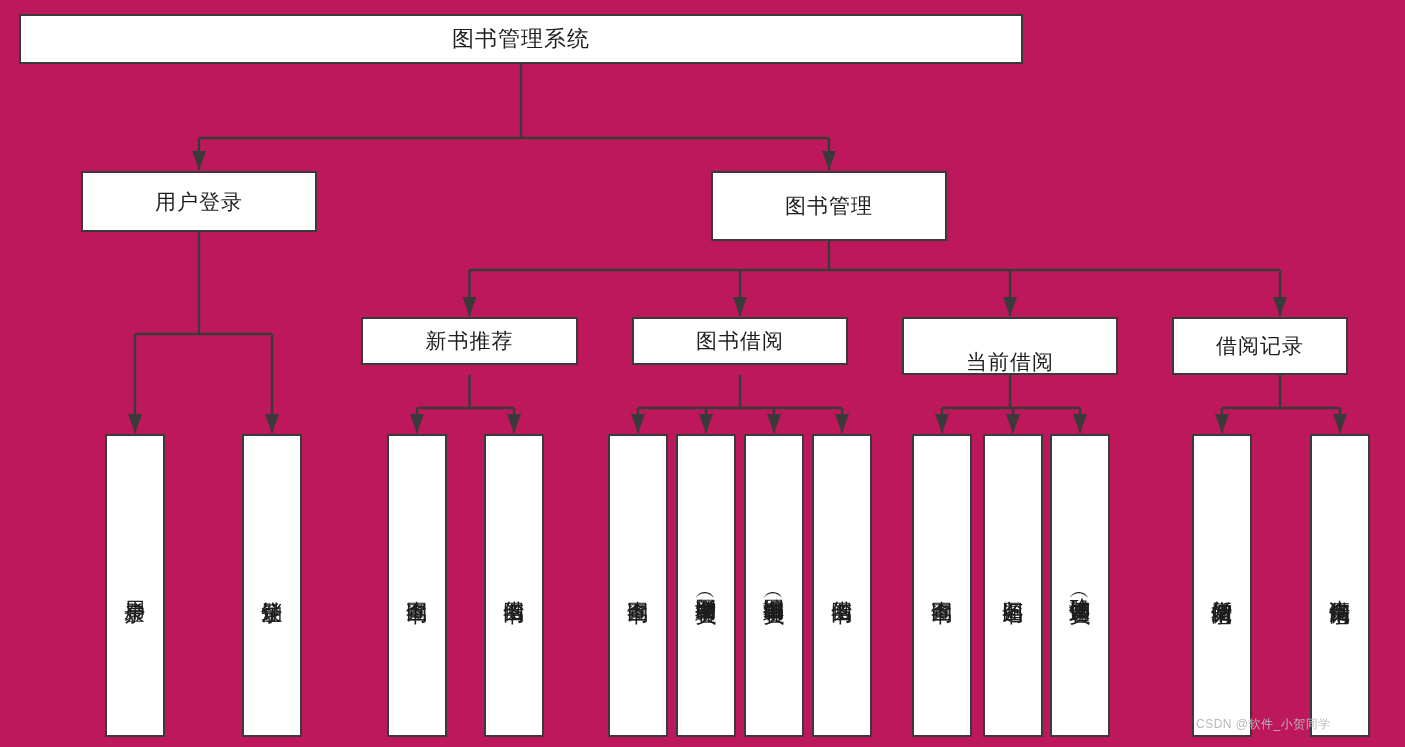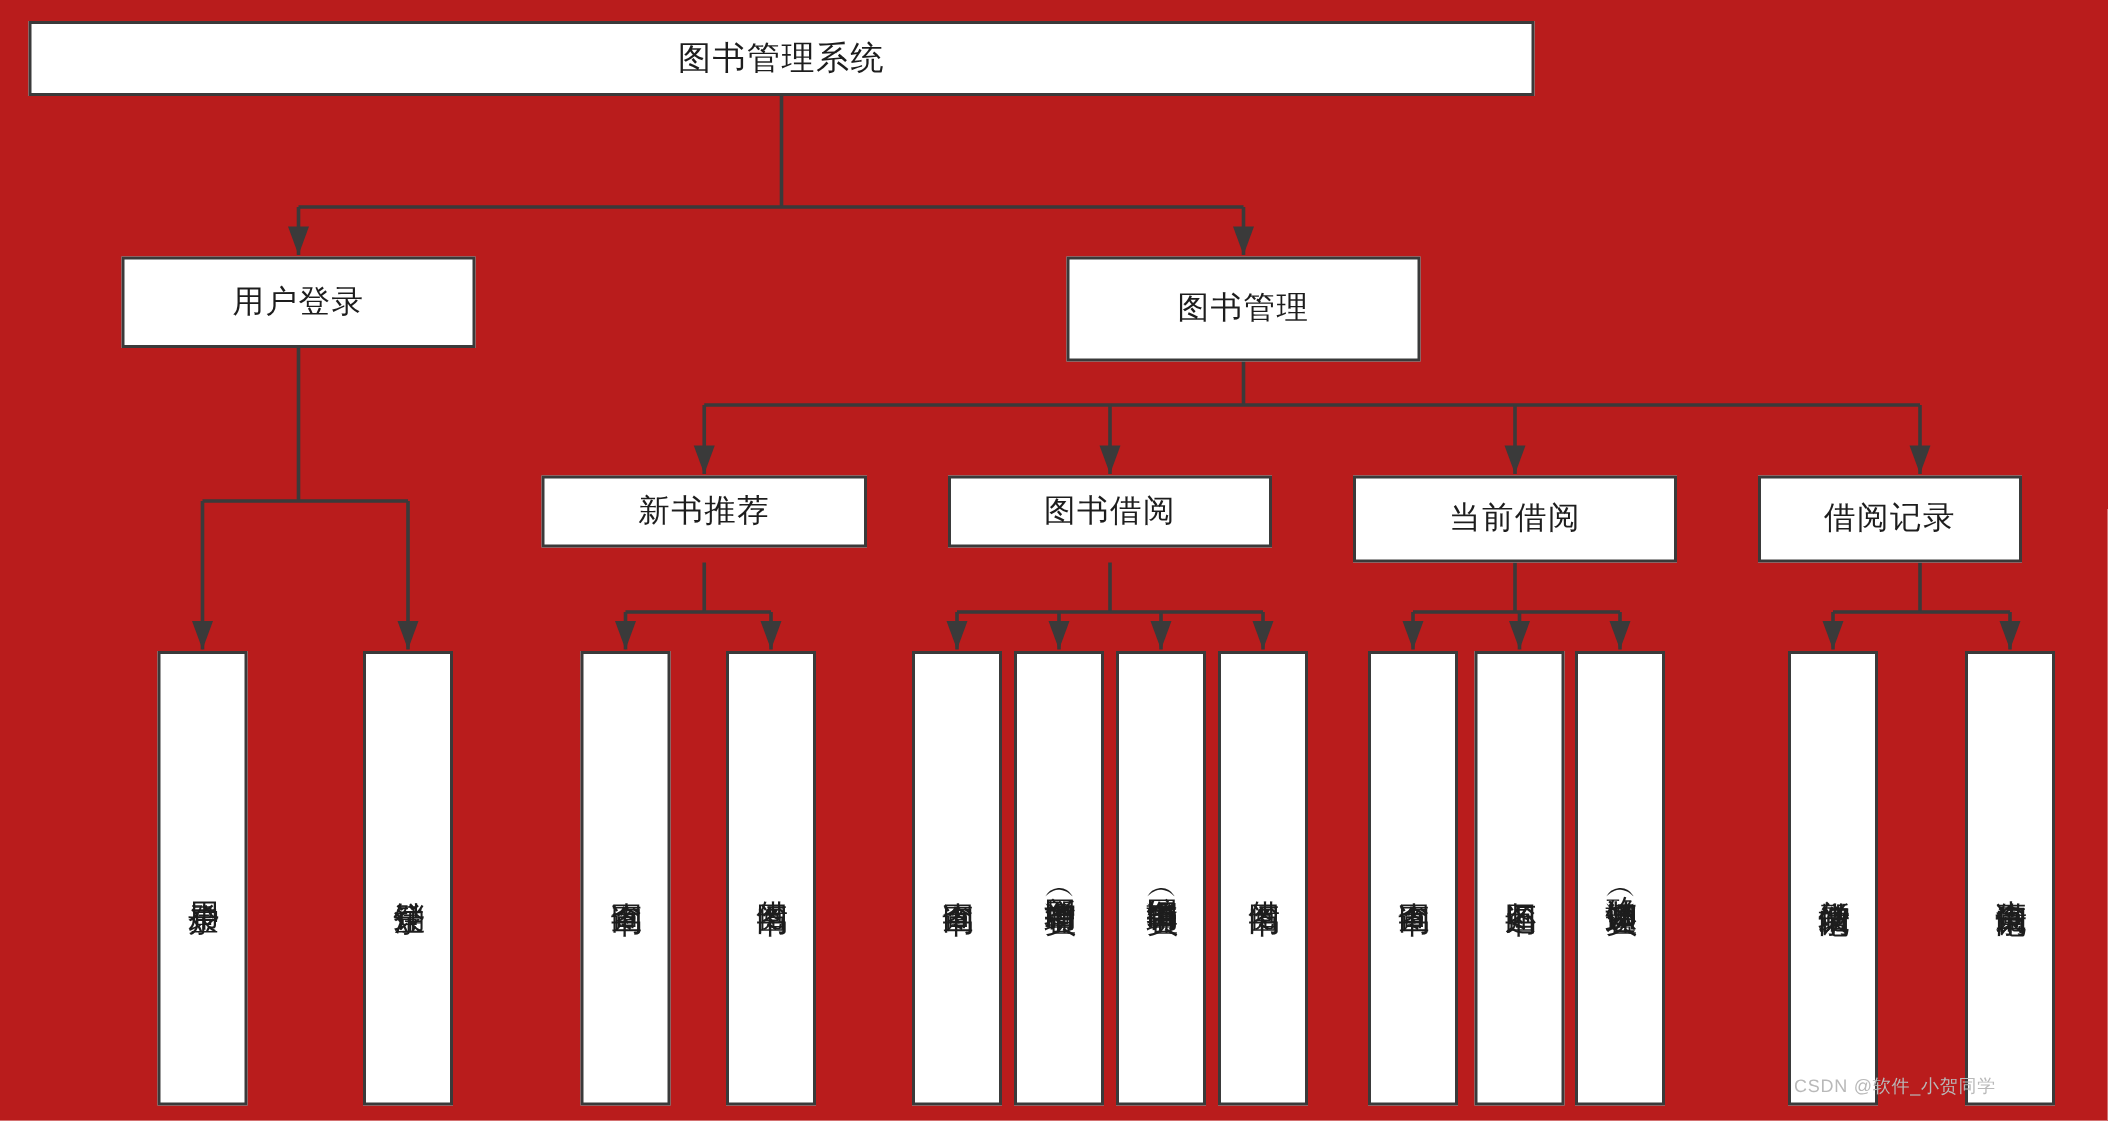--- a/index.html
+++ b/index.html
@@ -1,21 +1,21 @@
 <!DOCTYPE html>
 <html><head>
 <meta charset="utf-8">
 <title>图书管理系统 功能结构图</title>
 <style>
   html,body{margin:0;padding:0;background:#ffffff;}
   body{
     font-family:"Liberation Sans","DejaVu Sans",sans-serif;
     width:1405px;height:747px;overflow:hidden;position:relative;
   }
-  #diagram-root{position:relative;width:1405px;height:747px;background:#b91c1c;}
+  #diagram-root{position:relative;width:1405px;height:747px;background:#be185d;}
   svg#edges{position:absolute;left:0;top:0;width:1405px;height:747px;}
   .node{
     position:absolute;box-sizing:border-box;
     background:#ffffff;border:2px solid #3a3a3a;
     display:flex;align-items:center;justify-content:center;
     color:#1d1d1d;
   }
   .node.horizontal{font-size:21px;line-height:1.1;letter-spacing:1px;}
   .node.vertical{
     font-size:21px;line-height:1.22;letter-spacing:1px;
@@ -95,21 +95,21 @@
       </div>
       <div class="node horizontal" style="left: 711px; top: 171px; width: 236px; height: 70px; background: rgb(255, 255, 255); border-color: rgb(58, 58, 58); color: rgb(29, 29, 29);">
         <span>图书管理</span>
       </div>
       <div class="node horizontal" style="left: 361px; top: 317px; width: 217px; height: 48px; background: rgb(255, 255, 255); border-color: rgb(58, 58, 58); color: rgb(29, 29, 29);">
         <span>新书推荐</span>
       </div>
       <div class="node horizontal" style="left: 632px; top: 317px; width: 216px; height: 48px; background: rgb(255, 255, 255); border-color: rgb(58, 58, 58); color: rgb(29, 29, 29);">
         <span>图书借阅</span>
       </div>
-      <div class="node horizontal" style="left: 902px; top: 317px; width: 216px; height: 58px; background: rgb(255, 255, 255); border-color: rgb(58, 58, 58); color: rgb(29, 29, 29);">
+      <div class="node horizontal" style="left: 902px; top: 317px; width: 216px; height: 58px; background: rgb(255, 255, 255); border-color: rgb(58, 58, 58); color: rgb(29, 29, 29); align-items: flex-end;">
         <span>当前借阅</span>
       </div>
       <div class="node horizontal" style="left: 1172px; top: 317px; width: 176px; height: 58px; background: rgb(255, 255, 255); border-color: rgb(58, 58, 58); color: rgb(29, 29, 29);">
         <span>借阅记录</span>
       </div>
       <div class="node vertical" style="left: 105px; top: 434px; width: 60px; height: 303px; background: rgb(255, 255, 255); border-color: rgb(58, 58, 58); color: rgb(29, 29, 29);">
         <span>用户登录</span>
       </div>
       <div class="node vertical" style="left: 242px; top: 434px; width: 60px; height: 303px; background: rgb(255, 255, 255); border-color: rgb(58, 58, 58); color: rgb(29, 29, 29);">
         <span>注销登录</span>

